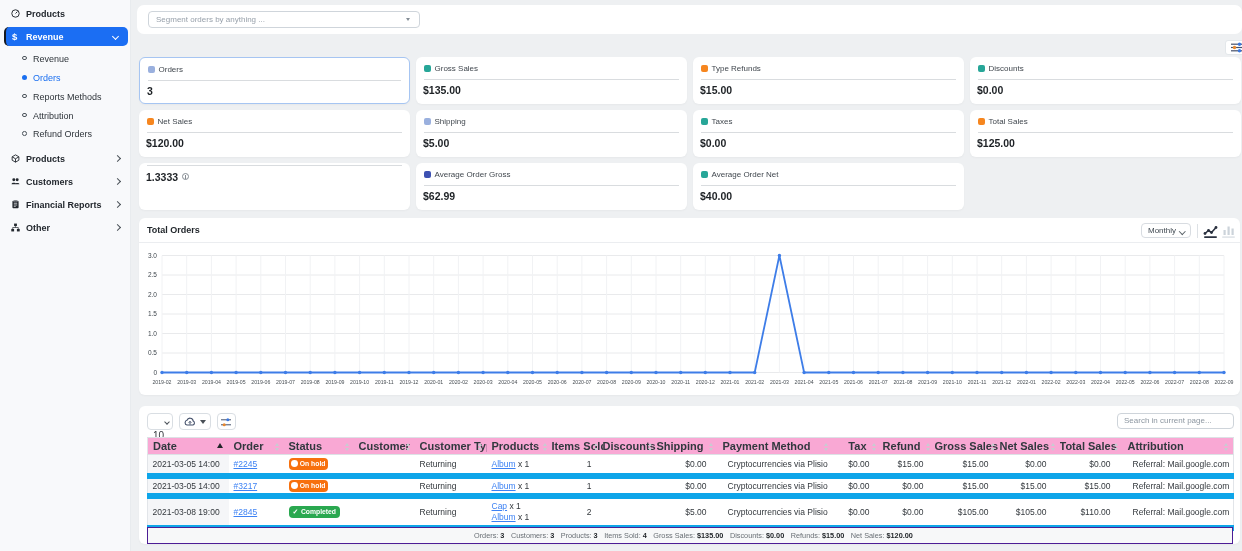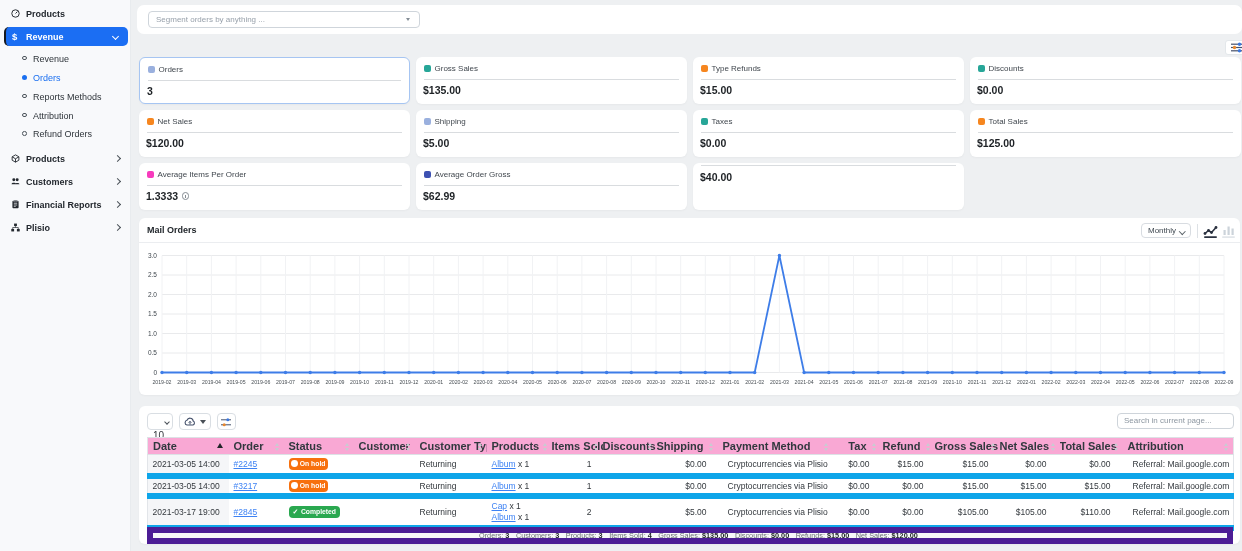--- a/index.html
+++ b/index.html
@@ -45,21 +45,21 @@
 th.num{padding:0 14px 0 0;text-align:right}
 .sort2{position:absolute;right:4px;top:5px;width:5px;height:8px}
 .sort2 i{position:absolute;left:0;width:0;height:0;border-left:2.5px solid transparent;border-right:2.5px solid transparent}
 .sort2 .u{top:0;border-bottom:3px solid #c7ccd1}
 .sort2 .d{bottom:0;border-top:3px solid #c7ccd1}
 .sortup{position:absolute;right:6px;top:5px;width:0;height:0;border-left:3.2px solid transparent;border-right:3.2px solid transparent;border-bottom:5px solid #212529}
 .badge{display:inline-flex;align-items:center;height:12.5px;border-radius:4px;color:#fff;font-size:6.8px;font-weight:700;padding:0 3px 0 2.5px;vertical-align:middle}
 .bo{background:#f7700d}
 .bg{background:#2aa850}
 .bo .dot{width:6.8px;height:6.8px;background:#fff;border-radius:50%;margin-right:2px;flex:0 0 auto}
-#tfoot{position:absolute;left:147px;top:527px;width:1086px;height:16.5px;background:#f7f8f9;border:6px solid #4c1d95;display:flex;align-items:center;font-size:7.3px;color:#686e74;overflow:hidden}
+#tfoot{position:absolute;left:147px;top:527px;width:1086px;height:16.5px;background:#f7f8f9;border:1px solid #4c1d95;display:flex;align-items:center;font-size:7.3px;color:#686e74;overflow:hidden}
 #tfoot b{color:#24282c;margin-left:2px}
 #tfoot .it{margin-right:6.5px;white-space:nowrap;flex:0 0 auto}
 #search{position:absolute;left:1117px;top:413px;width:117px;height:15.5px;border:1px solid #ced4da;border-radius:4px;font-size:8px;color:#8d97a1;line-height:13.5px;padding-left:6px;background:#fff}
 </style></head><body>
 <div id="side">
  <svg class="abs" style="left:10.5px;top:8.5px" width="9" height="9" viewBox="0 0 16 16">
       <circle cx="8" cy="8" r="6.6" fill="none" stroke="#23282e" stroke-width="1.7"></circle>
       <path d="M8 8 L11.5 4.5" stroke="#23282e" stroke-width="1.7" fill="none"></path>
     </svg>
  <div class="sitem" style="top:8.5px">Products</div>
@@ -95,21 +95,21 @@
       <path d="M5 6.5 H11 M5 9 H11 M5 11.5 H8.5" stroke="#f8f9fb" stroke-width="1.1"></path>
     </svg>
  <div class="sitem" style="top:200px">Financial Reports</div>
     <div class="chev" style="top:202px"></div>
  <svg class="abs" style="left:10.5px;top:223px" width="9" height="9" viewBox="0 0 16 16">
       <rect x="5.5" y="1" width="5" height="4.5" fill="#23282e"></rect>
       <rect x="0.5" y="10.5" width="5" height="4.5" fill="#23282e"></rect>
       <rect x="10.5" y="10.5" width="5" height="4.5" fill="#23282e"></rect>
       <path d="M8 5.5 V8 M3 10.5 V8 H13 V10.5" fill="none" stroke="#23282e" stroke-width="1.2"></path>
     </svg>
- <div class="sitem" style="top:223px">Plisio</div>
+ <div class="sitem" style="top:223px">Other</div>
     <div class="chev" style="top:225px"></div>
 </div>
 <div id="band"></div>
 <div id="seginput">Segment orders by anything ...
  <span class="abs" style="right:9px;top:6px;width:0;height:0;border-left:2.8px solid transparent;border-right:2.8px solid transparent;border-top:3.5px solid #848d96"></span>
 </div>
 <div id="setbtn">
     <svg width="22" height="13" viewBox="0 0 22 13" style="display:block;margin:0 auto">
  <g stroke="#44506a" stroke-width="1.2">
         <path d="M5 3.2 H17"></path>
@@ -179,42 +179,42 @@
   </div>
 <div class="card" style="left:969.5px;top:110px">
     <div class="hd">
       <span class="sq" style="background:#f6861f"></span>
       <span class="tt">Total Sales</span>
     </div>
     <div class="dv"></div>
     <div class="vl">$125.00</div>
   </div>
 <div class="card" style="left:138.5px;top:163px">
-    <div class="hd">
-      <span class="sq" style="background:#f73bbd"></span>
-      <span class="tt">Average Items Per Order</span>
-    </div>
     <div class="dv"></div>
     <div class="vl">1.3333<span class="info"></span></div>
   </div>
 <div class="card" style="left:415.5px;top:163px">
     <div class="hd">
       <span class="sq" style="background:#3d51b2"></span>
       <span class="tt">Average Order Gross</span>
     </div>
     <div class="dv"></div>
     <div class="vl">$62.99</div>
   </div>
 <div class="card" style="left:692.5px;top:163px">
+    <div class="hd">
+      <span class="sq" style="background:#27a698"></span>
+      <span class="tt">Average Order Net</span>
+    </div>
     <div class="dv"></div>
     <div class="vl">$40.00</div>
   </div>
 <div class="panel" style="left:139px;top:218px;width:1101px;height:176.5px"></div>
 <div id="chhead">
-    <div id="chtitle">Mail Orders</div>
+    <div id="chtitle">Total Orders</div>
  <div id="mbtn">Monthly<span class="c"></span></div>
  <div class="abs" style="left:1058px;top:6px;width:1px;height:14px;background:#dde1e5"></div>
  <svg class="abs" style="left:1064px;top:7px" width="16" height="14" viewBox="0 0 16 14">
    <path d="M2 8.5 L5.5 5.5 L8.5 7.5 L13 2.5" fill="none" stroke="#2b3240" stroke-width="1.6"></path>
    <circle cx="2" cy="8.5" r="1.4" fill="#2b3240"></circle>
       <circle cx="5.5" cy="5.5" r="1.4" fill="#2b3240"></circle>
       <circle cx="8.5" cy="7.5" r="1.4" fill="#2b3240"></circle>
       <circle cx="13" cy="2.5" r="1.4" fill="#2b3240"></circle>
    <rect x="1" y="11.2" width="13" height="1.8" rx="0.9" fill="#2b3240"></rect>
  </svg>
@@ -510,21 +510,21 @@
         <td class="num">$0.00</td>
         <td style="padding-left:10px">Cryptocurrencies via Plisio</td>
         <td class="num">$0.00</td>
         <td class="num">$0.00</td>
         <td class="num">$15.00</td>
         <td class="num" style="padding-right:13px">$15.00</td>
         <td class="num" style="padding-right:12px">$15.00</td>
         <td style="padding-left:10px">Referral: Mail.google.com</td>
       </tr>
       <tr class="r" style="height:31.5px">
-        <td style="background:#f5f6f8;padding-left:4.5px">2021-03-17 19:00</td>
+        <td style="background:#f5f6f8;padding-left:4.5px">2021-03-08 19:00</td>
         <td><a>#2845</a></td>
         <td><span class="badge bg" style="padding:0 4px"><span style="margin-right:2.5px;font-size:7px">✓</span>Completed</span></td>
         <td></td>
         <td>Returning</td>
         <td style="line-height:10.5px"><a>Cap</a> x 1<br><a>Album</a> x 1</td>
         <td class="num">2</td>
         <td class="num"></td>
         <td class="num">$5.00</td>
         <td style="padding-left:10px">Cryptocurrencies via Plisio</td>
         <td class="num">$0.00</td>

